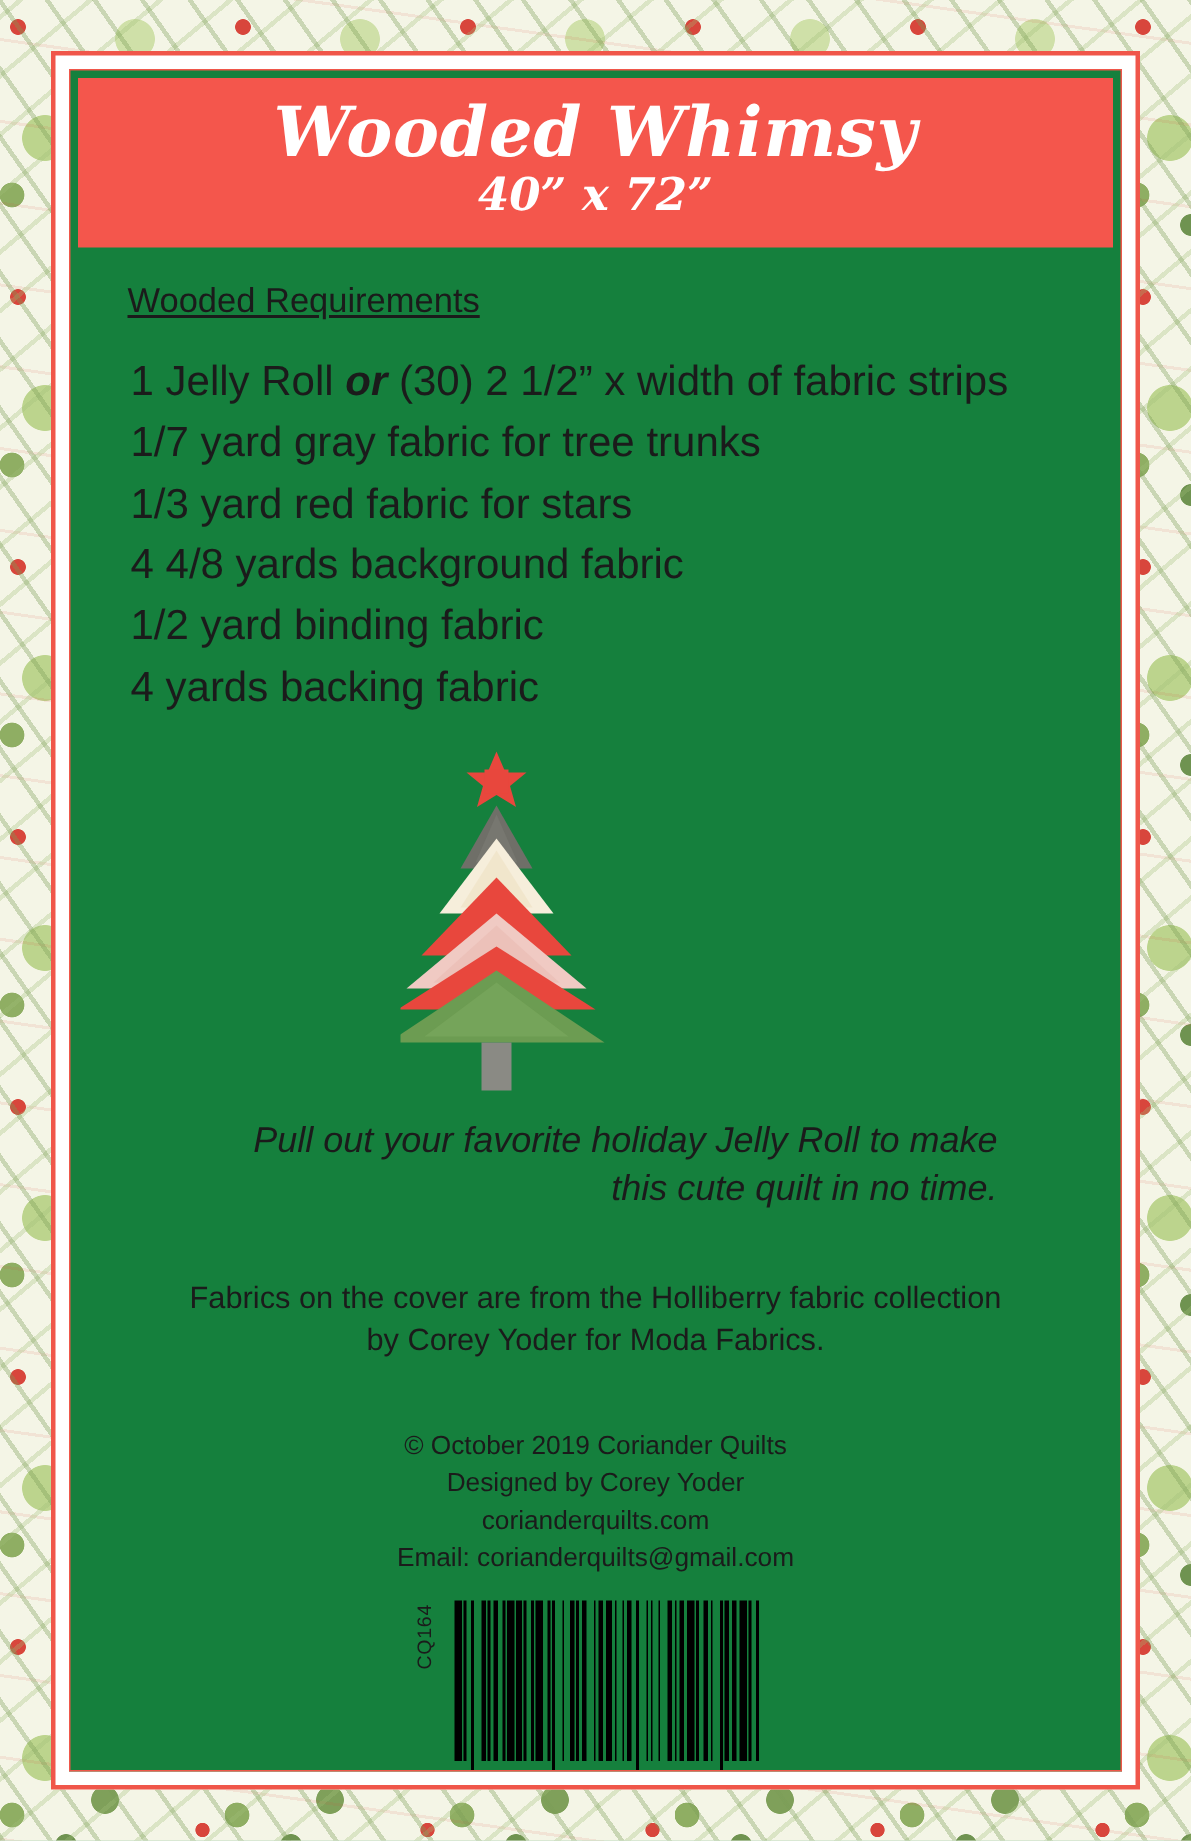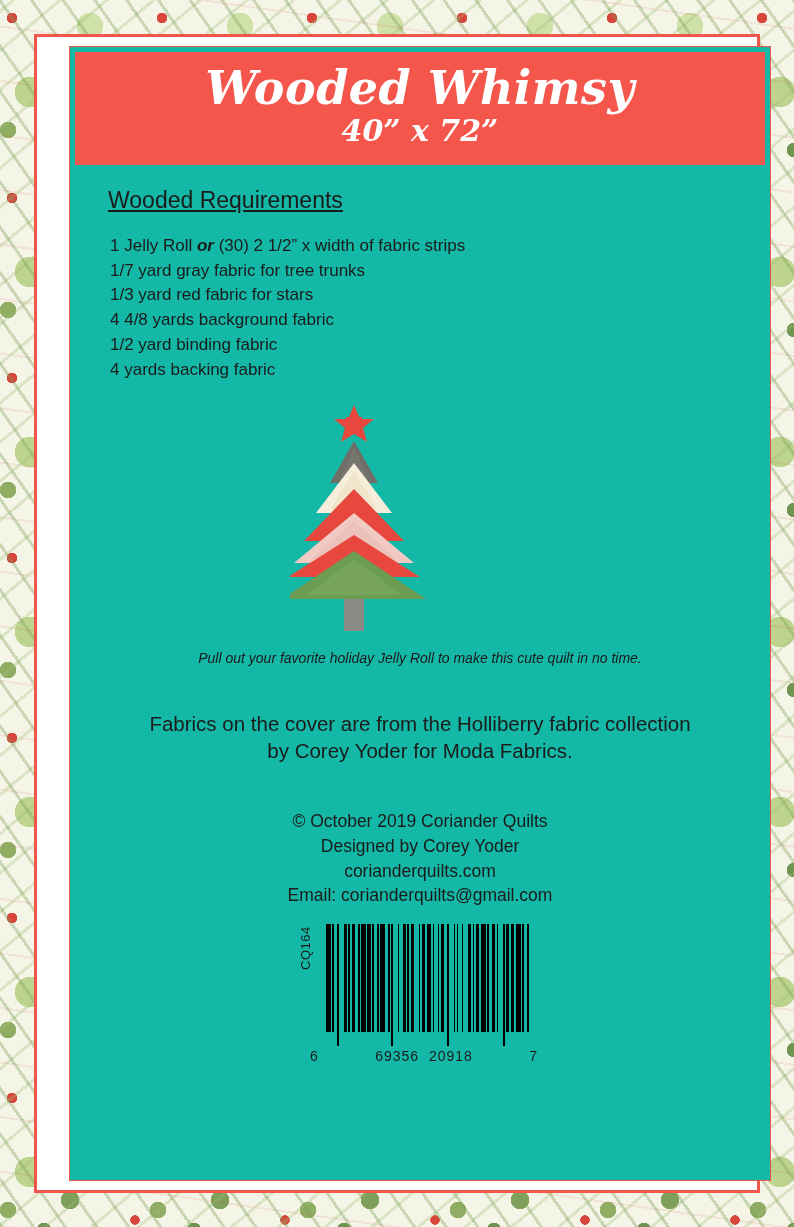--- a/index.html
+++ b/index.html
@@ -59,23 +59,22 @@
     background: #ffffff;
     border: 3px solid #f0564a;
     padding: 9px;
   }
   .card-inner {
     position: relative;
     width: 100%;
     height: 100%;
     box-sizing: border-box;
     border: 1.5px solid #f0564a;
-    background: #14b8a6;
+    background: #15803d;
     overflow: hidden;
-    margin-left: 23px;
   }
 
   
   .banner {
     background: #f4564c;
     color: #ffffff;
     text-align: center;
     padding: 12px 0 16px 0;
     margin: 5px 5px 0 5px;
   }
@@ -104,21 +103,21 @@
   .section-heading {
     font-size: 23px;
     text-decoration: underline;
     margin-bottom: 20px;
     font-family: "Liberation Sans", sans-serif;
   }
   .req-list {
     list-style: none;
     margin: 0;
     padding: 0 0 0 2px;
-    font-size: 17px;
+    font-size: 28px;
     line-height: 1.46;
   }
   .req-list li {
     white-space: nowrap;
   }
   .req-list em {
     font-style: italic;
     font-weight: bold;
   }
 
@@ -126,22 +125,22 @@
   .tree-wrap {
     display: flex;
     justify-content: center;
     margin-top: 18px;
     height: 232px;
   }
 
   
   .blurb {
     font-style: italic;
-    font-size: 14px;
-    text-align: center;
+    font-size: 24px;
+    text-align: right;
     line-height: 1.35;
     margin: 16px 44px 0 44px;
   }
   .credit {
     font-size: 20.5px;
     text-align: center;
     line-height: 1.35;
     margin: 42px 30px 0 30px;
   }
 

